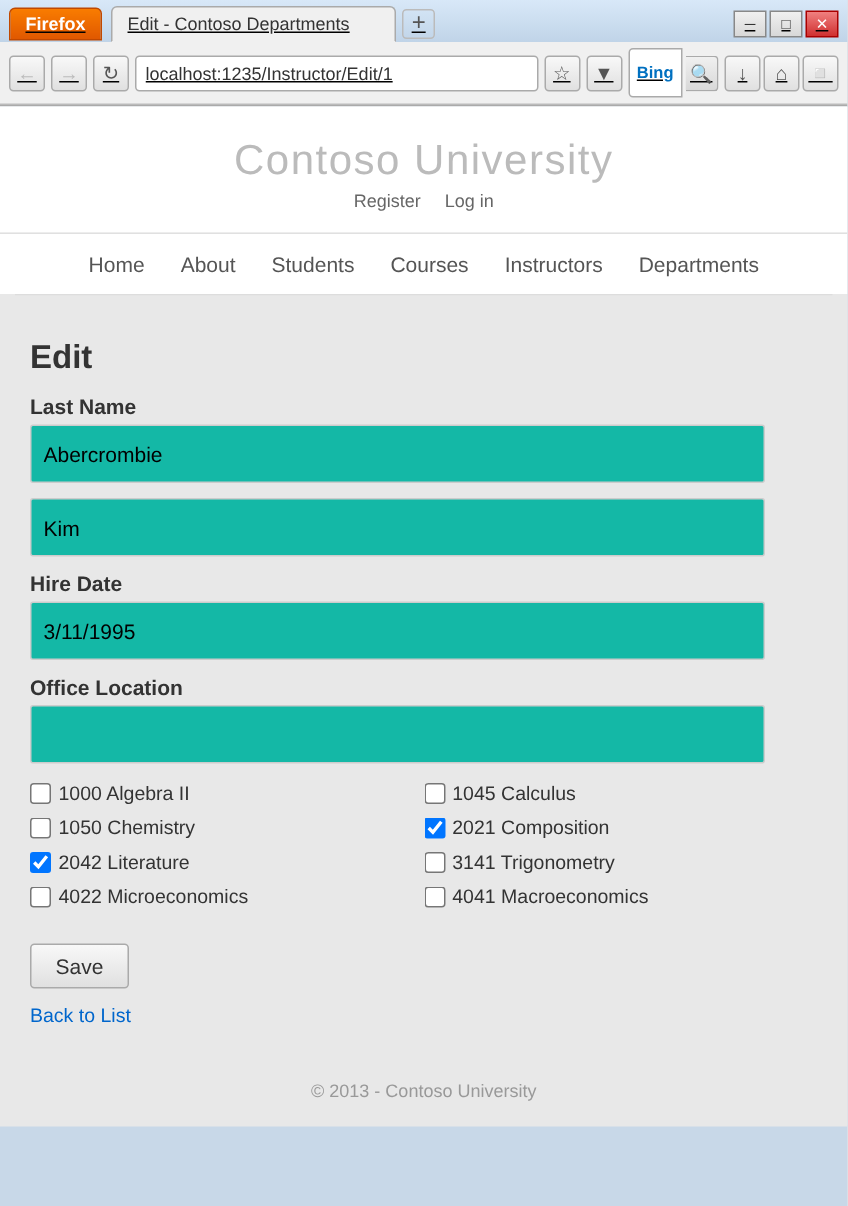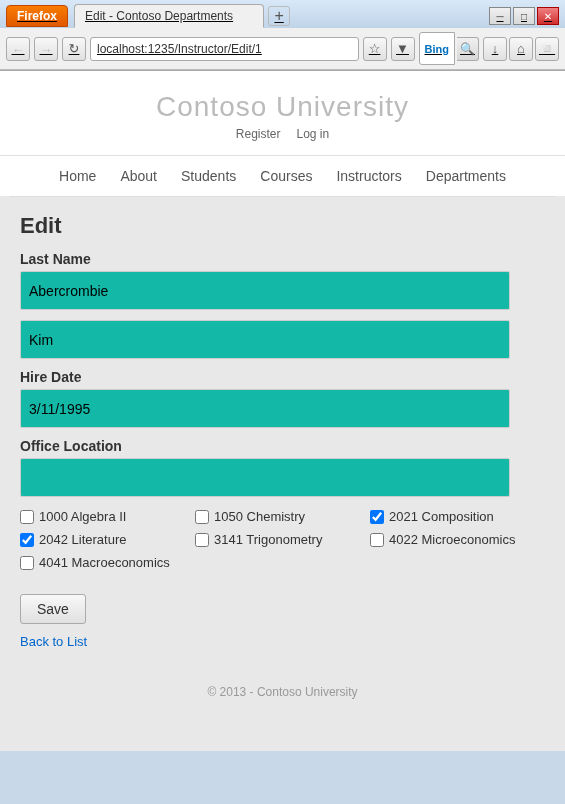--- a/index.html
+++ b/index.html
@@ -237,21 +237,21 @@
     }
 
     .divider-line {
       height: 1px;
       background: #ddd;
       margin: 0 10px;
     }
 
     .content-area {
       background: #e8e8e8;
-      padding: 16px 20px 20px;
+      padding: 28px 20px 20px;
     }
 
     .page-heading {
       font-size: 22px;
       font-weight: bold;
       color: #333;
       margin-bottom: 12px;
     }
 
     .form-group {
@@ -273,21 +273,21 @@
       border: 1px solid #ccc;
       padding: 4px 8px;
       font-size: 14px;
       background: #14b8a6;
       border-radius: 2px;
     }
 
     .checkbox-grid {
       margin: 12px 0;
       display: grid;
-      grid-template-columns: 1fr 1fr 1fr;
+      grid-template-columns: 1fr 1fr;
       gap: 8px 0;
     }
 
     .checkbox-item {
       display: flex;
       align-items: center;
       gap: 5px;
       font-size: 13px;
     }
 
@@ -419,20 +419,24 @@
     </div>
 
     
     <div class="checkbox-grid">
       <div class="checkbox-item">
         <input type="checkbox" style="">
         <span class="checkbox-label">1000 Algebra II</span>
       </div>
       <div class="checkbox-item">
         <input type="checkbox" style="">
+        <span class="checkbox-label">1045 Calculus</span>
+      </div>
+      <div class="checkbox-item">
+        <input type="checkbox" style="">
         <span class="checkbox-label">1050 Chemistry</span>
       </div>
       <div class="checkbox-item">
         <input type="checkbox" checked="" style="">
         <span class="checkbox-label">2021 Composition</span>
       </div>
       <div class="checkbox-item">
         <input type="checkbox" checked="" style="">
         <span class="checkbox-label">2042 Literature</span>
       </div>

